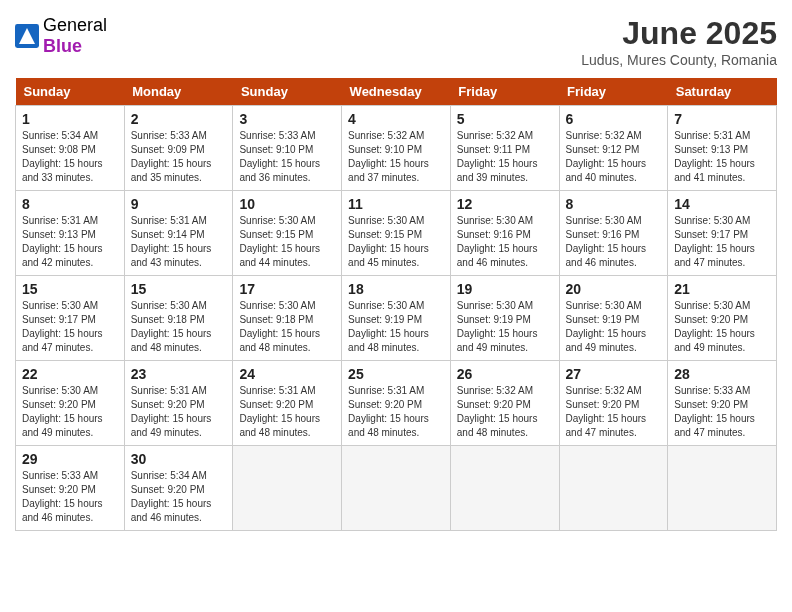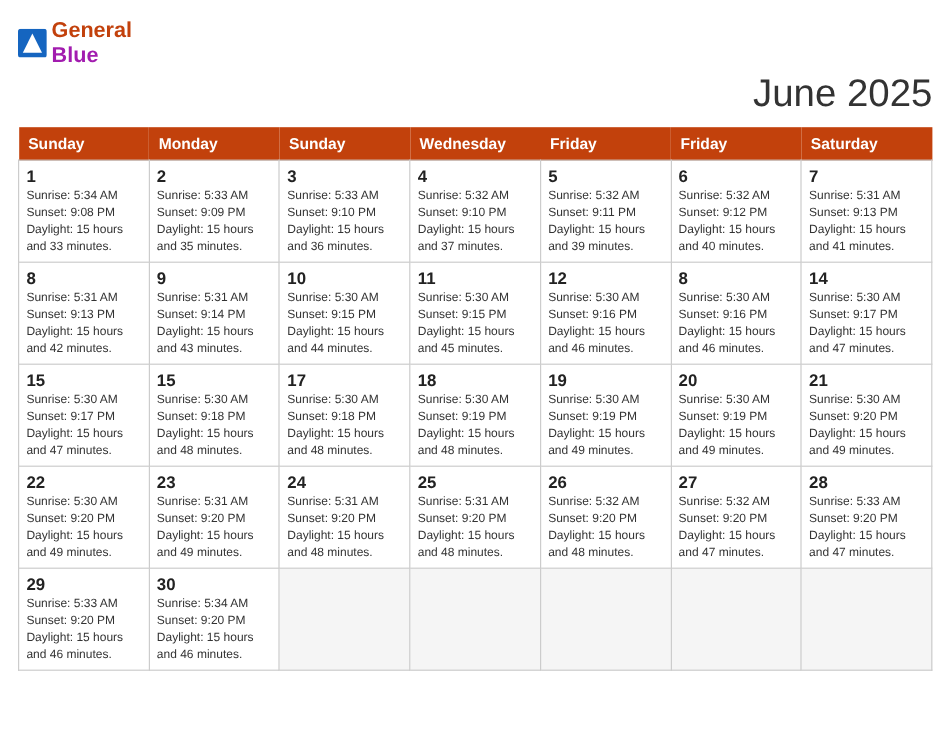--- a/index.html
+++ b/index.html
@@ -16,40 +16,39 @@
       align-items: flex-start;
       margin-bottom: 10px;
     }
     .logo {
       display: flex;
       align-items: center;
       gap: 4px;
     }
     .logo-text-general {
       font-size: 18px;
-      font-weight: bold;
-      color: #c2410c;
+      font-weight: normal;
+      color: #000000;
     }
     .logo-text-blue {
       font-size: 18px;
       font-weight: bold;
       color: #a21caf;
     }
     .logo-icon {
       width: 24px;
       height: 24px;
     }
     .title-area {
       text-align: right;
     }
     .calendar-title {
       font-size: 32px;
-      font-weight: normal;
+      font-weight: bold;
       color: #333;
-      margin-top: 44px;
     }
     .calendar-subtitle {
       font-size: 14px;
       color: #555;
     }
     table {
       width: 100%;
       border-collapse: collapse;
       font-size: 11px;
     }
@@ -97,20 +96,21 @@
       <rect x="0" y="0" width="30" height="30" rx="3" fill="#1565c0"></rect>
       <polygon points="15,5 25,25 5,25" fill="white"></polygon>
     </svg>
     <div>
       <span class="logo-text-general">General</span><br>
       <span class="logo-text-blue">Blue</span>
     </div>
   </div>
   <div class="title-area">
     <div class="calendar-title">June 2025</div>
+    <div class="calendar-subtitle">Ludus, Mures County, Romania</div>
   </div>
 </div>
 
 <table>
   <thead>
     <tr>
       <th>Sunday</th>
       <th>Monday</th>
       <th>Sunday</th>
       <th>Wednesday</th>

